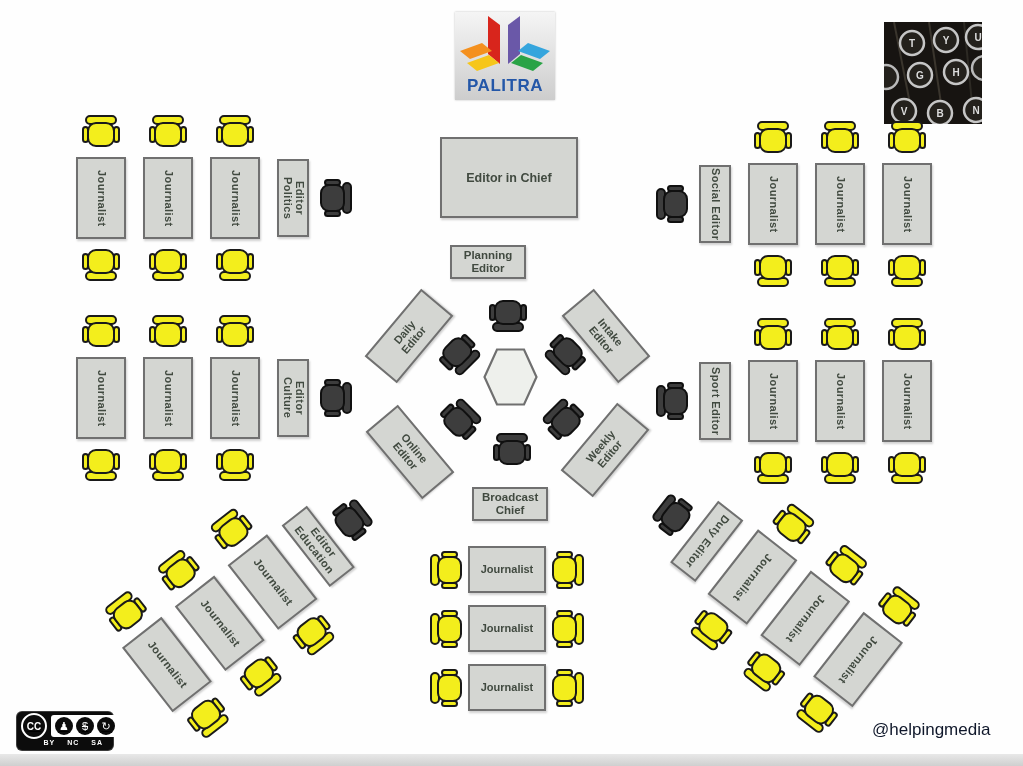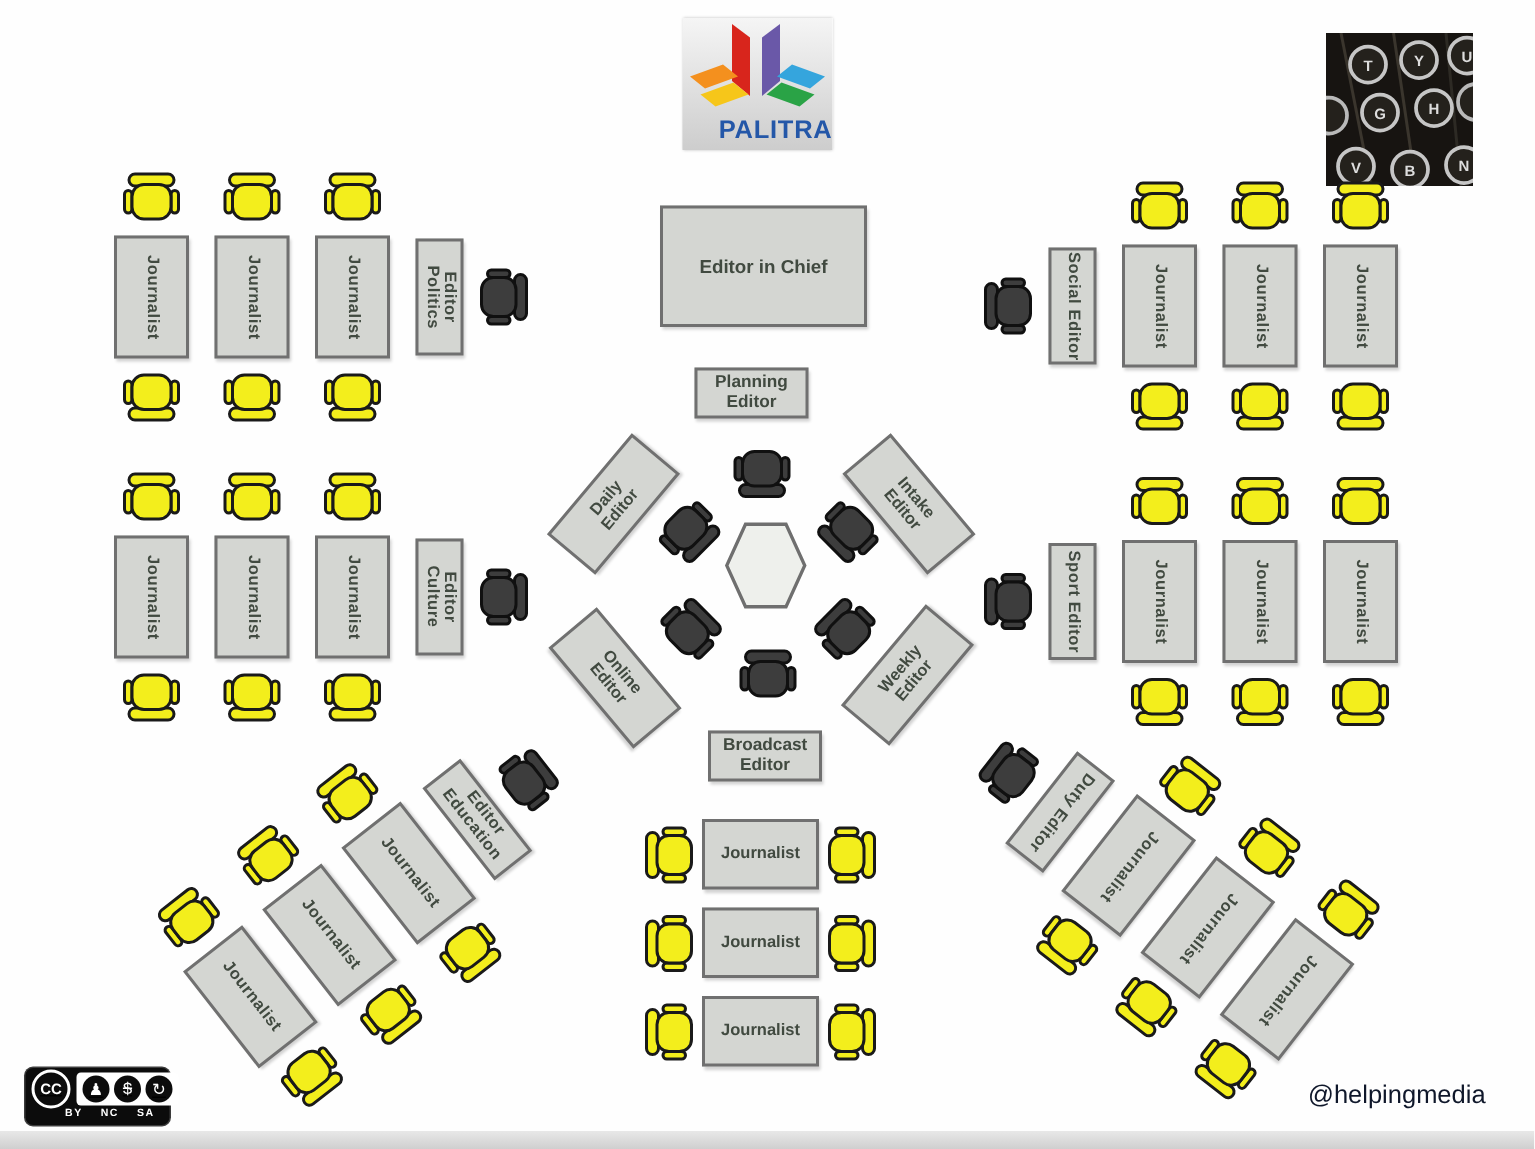--- a/index.html
+++ b/index.html
@@ -61,21 +61,21 @@
 
   .hrow{position:absolute;display:flex;gap:4px;align-items:center;}
 
   
   .abs{position:absolute;}
 
   
   .logo{position:absolute;left:455px;top:12px;width:100px;height:88px;
         background:linear-gradient(#f5f5f5,#cdcdcd);box-shadow:0 0 2px rgba(0,0,0,.25);}
   .logo-text{font-weight:bold;font-size:17px;letter-spacing:.5px;color:#2457a8;
-             text-align:right;margin-top:-2px;}
+             text-align:center;margin-top:-2px;}
 
   
   .typewriter{position:absolute;left:884px;top:22px;width:98px;height:102px;}
 
   
   .cc{position:absolute;left:17px;top:712px;width:96px;height:38px;background:#0c0c0c;
       border-radius:5px;box-shadow:0 0 0 1px #3c3c3c;padding:2px 4px;box-sizing:border-box;}
   .cc-top{display:flex;align-items:center;gap:4px;height:24px;text-decoration:underline;}
   .cc-logo{width:22px;height:22px;border:2.5px solid #fff;border-radius:50%;
            color:#fff;font-weight:bold;font-size:10px;display:flex;
@@ -134,21 +134,21 @@
         <text x="56" y="95">B</text>
         <circle cx="92" cy="88" r="12" fill="#24211c" stroke="#c6c6c6" stroke-width="2.5"></circle>
         <text x="92" y="92">N</text>
       </g>
     </svg>
   </div>
 
   <div class="desk chief-desk">
     <div class="htext">Editor in Chief</div>
   </div>
-  <div class="desk small-desk" style="left:463px;top:245px;">
+  <div class="desk small-desk" style="left:450px;top:245px;">
     <div class="htext">Planning Editor</div>
   </div>
 
   <svg class="abs" style="left:483px;top:348px;" width="55" height="58" viewBox="0 0 55 58">
     <polygon points="14,1.5 41,1.5 53.5,29 41,56.5 14,56.5 1.5,29" fill="#eef0ec" stroke="#6f6f6f" stroke-width="2.2"></polygon>
   </svg>
 
   <div class="chair dark face-up abs" style="left:489px;top:298px;">
       <i class="back"></i>
       <i class="arm-l"></i>
@@ -193,21 +193,21 @@
     <div class="htext">Intake Editor</div>
   </div>
   <div class="desk cdesk rot" style="left:366px;top:431px;transform:rotate(50deg);">
     <div class="htext">Online Editor</div>
   </div>
   <div class="desk cdesk rot" style="left:561px;top:429px;transform:rotate(-50deg);">
     <div class="htext">Weekly Editor</div>
   </div>
 
   <div class="desk small-desk" style="left:472px;top:487px;">
-    <div class="htext">Broadcast Editor</div>
+    <div class="htext">Broadcast Chief</div>
   </div>
 
   <div class="vgroup left-group" style="left:76px;top:115px;">
     <div class="junit">
       <div class="chair face-down">
           <i class="back"></i>
           <i class="arm-l"></i>
           <i class="arm-r"></i>
           <i class="seat"></i>
         </div>

